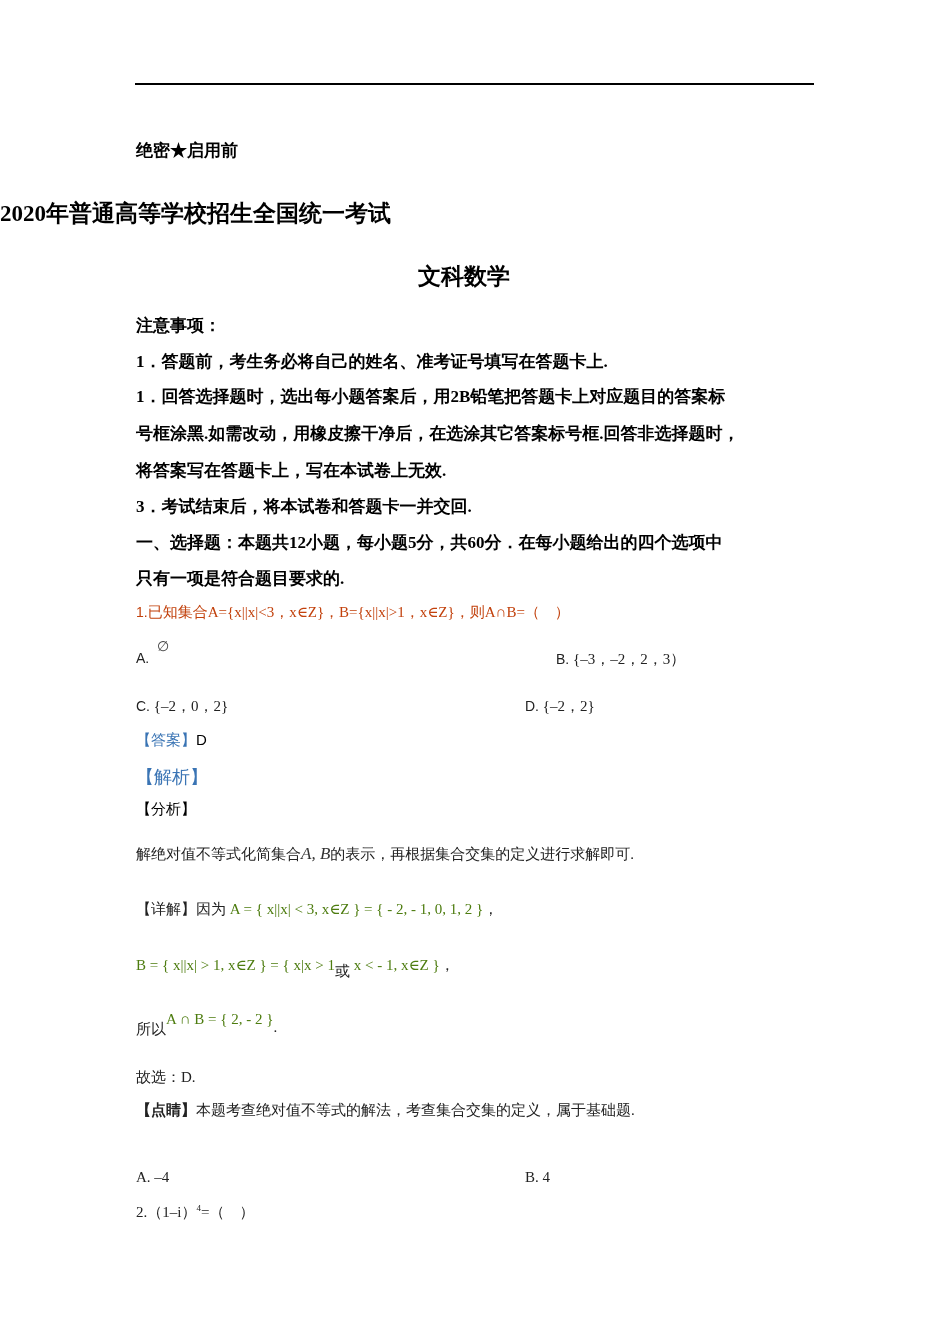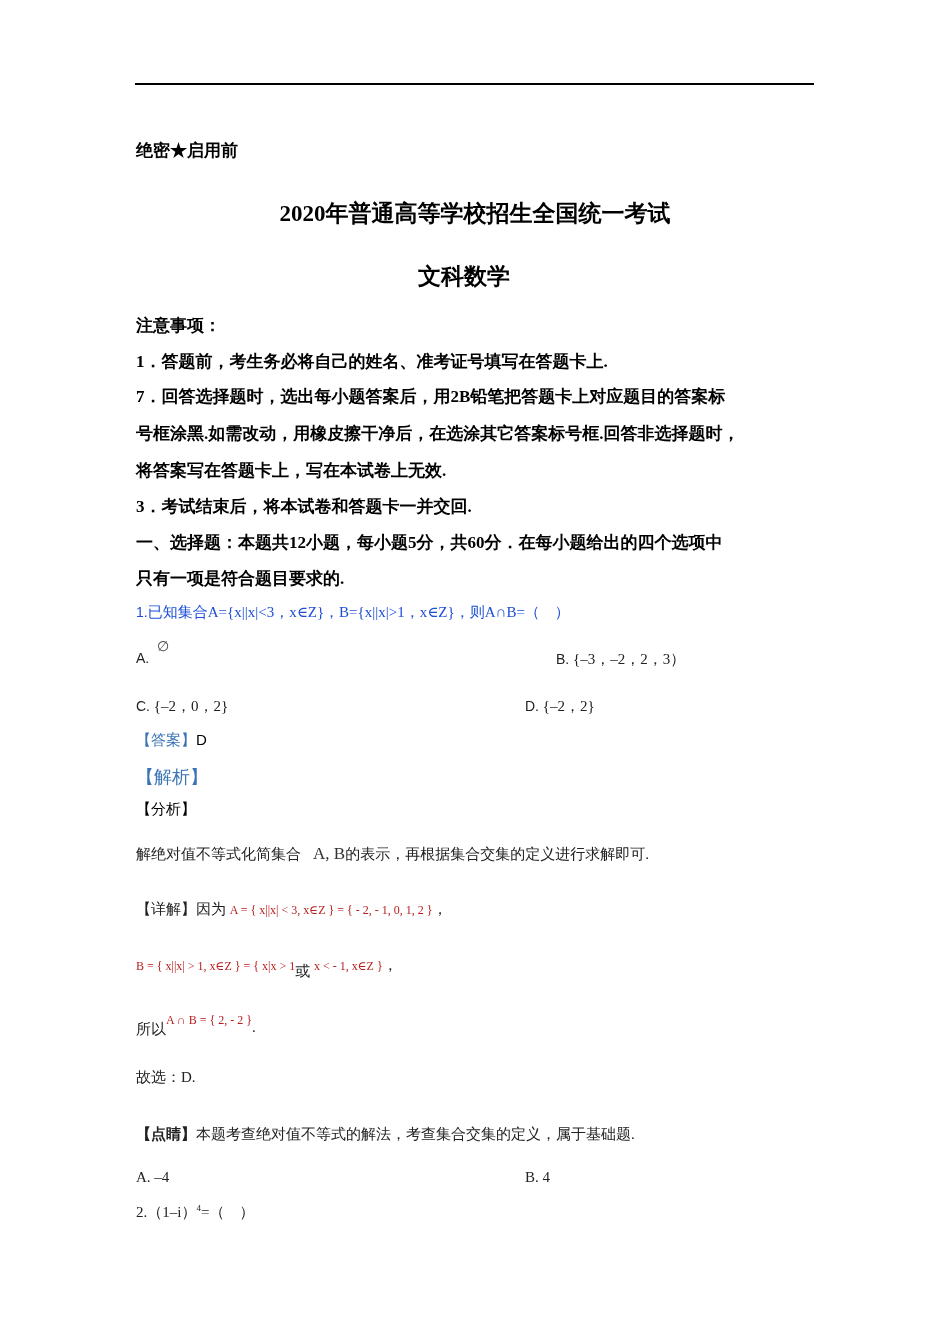--- a/index.html
+++ b/index.html
@@ -3,45 +3,45 @@
 <meta charset="utf-8">
 <style>
   html, body { margin: 0; padding: 0; background: #ffffff; }
   body { width: 950px; height: 1344px; position: relative; overflow: hidden; color: #000; }
   .serif { font-family: "Liberation Serif", "DejaVu Serif", serif; }
   .sans { font-family: "Liberation Sans", "DejaVu Sans", sans-serif; }
   .abs { position: absolute; white-space: nowrap; }
   .rule { position: absolute; left: 135px; top: 83px; width: 679px; height: 2px; background: #000; }
   .bold { font-weight: bold; }
   .h-secret { left: 136px; top: 139px; font-size: 17px; }
-  .h-title { left: 0; width: 950px; text-align: center; top: 198px; font-size: 23px; }
+  .h-title { left: 0; width: 950px; top: 198px; font-size: 23px; }
   .h-sub { left: 0; width: 928px; text-align: center; top: 261px; font-size: 23px; }
   .notice { left: 136px; font-size: 17px; }
-  .q { font-size: 15px; color: #1d4ed8; }
+  .q { font-size: 15px; color: #c2410c; }
   .opt { font-size: 15px; color: #222; }
   .opt .lbl { font-family: "Liberation Sans", "DejaVu Sans", sans-serif; font-size: 14px; }
   .blue { color: #3a74b4; }
   .body-text { left: 136px; font-size: 15px; color: #222; }
-  .math { font-family: "Liberation Serif", "DejaVu Serif", serif; color: #333; font-size: 18px; margin-left: 12px; }
-  .mathn { font-family: "Liberation Serif", "DejaVu Serif", serif; color: #b91c1c; font-size: 12px; }
+  .math { font-family: "Liberation Serif", "DejaVu Serif", serif; font-style: italic; color: #333; font-size: 18px; }
+  .mathn { font-family: "Liberation Serif", "DejaVu Serif", serif; color: #4d7c0f; font-size: 15px; }
   .emptyset { position: absolute; left: 157px; top: 638px; font-size: 14px; color: #444; }
   .small-sup { font-size: 9px; vertical-align: super; }
 </style>
 </head>
 <body>
 
 <div class="rule"></div>
 
 <div class="abs serif bold h-secret">绝密★启用前</div>
 <div class="abs serif bold h-title">2020年普通高等学校招生全国统一考试</div>
 <div class="abs serif bold h-sub">文科数学</div>
 
 <div class="abs serif bold notice" style="top:314px;">注意事项：</div>
 <div class="abs serif bold notice" style="top:350px;">1．答题前，考生务必将自己的姓名、准考证号填写在答题卡上.</div>
-<div class="abs serif bold notice" style="top:385px;">7．回答选择题时，选出每小题答案后，用2B铅笔把答题卡上对应题目的答案标</div>
+<div class="abs serif bold notice" style="top:385px;">1．回答选择题时，选出每小题答案后，用2B铅笔把答题卡上对应题目的答案标</div>
 <div class="abs serif bold notice" style="top:422px;">号框涂黑.如需改动，用橡皮擦干净后，在选涂其它答案标号框.回答非选择题时，</div>
 <div class="abs serif bold notice" style="top:459px;">将答案写在答题卡上，写在本试卷上无效.</div>
 <div class="abs serif bold notice" style="top:495px;">3．考试结束后，将本试卷和答题卡一并交回.</div>
 
 <div class="abs serif bold notice" style="top:531px;">一、选择题：本题共12小题，每小题5分，共60分．在每小题给出的四个选项中</div>
 <div class="abs serif bold notice" style="top:567px;">只有一项是符合题目要求的.</div>
 
 <div class="abs serif q" style="left:136px; top:603px;">
   <span class="sans" style="font-size:14px;">1.</span><span>已知集合A={x||x|&lt;3，x∈Z}，B={x||x|&gt;1，x∈Z}，则A∩B=（　）</span>
 </div>
@@ -81,21 +81,21 @@
   <span class="mathn">B = { x||x| &gt; 1, x∈Z } = { x|x &gt; 1</span><span style="position:relative; top:6px;">或</span>
   <span class="mathn">x &lt; - 1, x∈Z }</span><span>，</span>
 </div>
 
 <div class="abs serif body-text" style="top:1010px;">
   <span style="position:relative; top:10px;">所以</span><span class="mathn">A ∩ B = { 2, - 2 }</span><span style="position:relative; top:8px;">.</span>
 </div>
 
 <div class="abs serif body-text" style="top:1068px;">故选：D.</div>
 
-<div class="abs serif body-text" style="top:1101px;margin-top:24px;">
+<div class="abs serif body-text" style="top:1101px;">
   <span style="font-weight:bold;">【点睛】</span><span>本题考查绝对值不等式的解法，考查集合交集的定义，属于基础题.</span>
 </div>
 
 <div class="abs serif body-text" style="top:1203px;">
   <span>2.</span><span>（1–i）</span><span class="small-sup">4</span><span>=（　）</span>
 </div>
 
 <div class="abs serif body-text" style="top:1169px;">
   <span>A.</span> <span>–4</span>
 </div>

